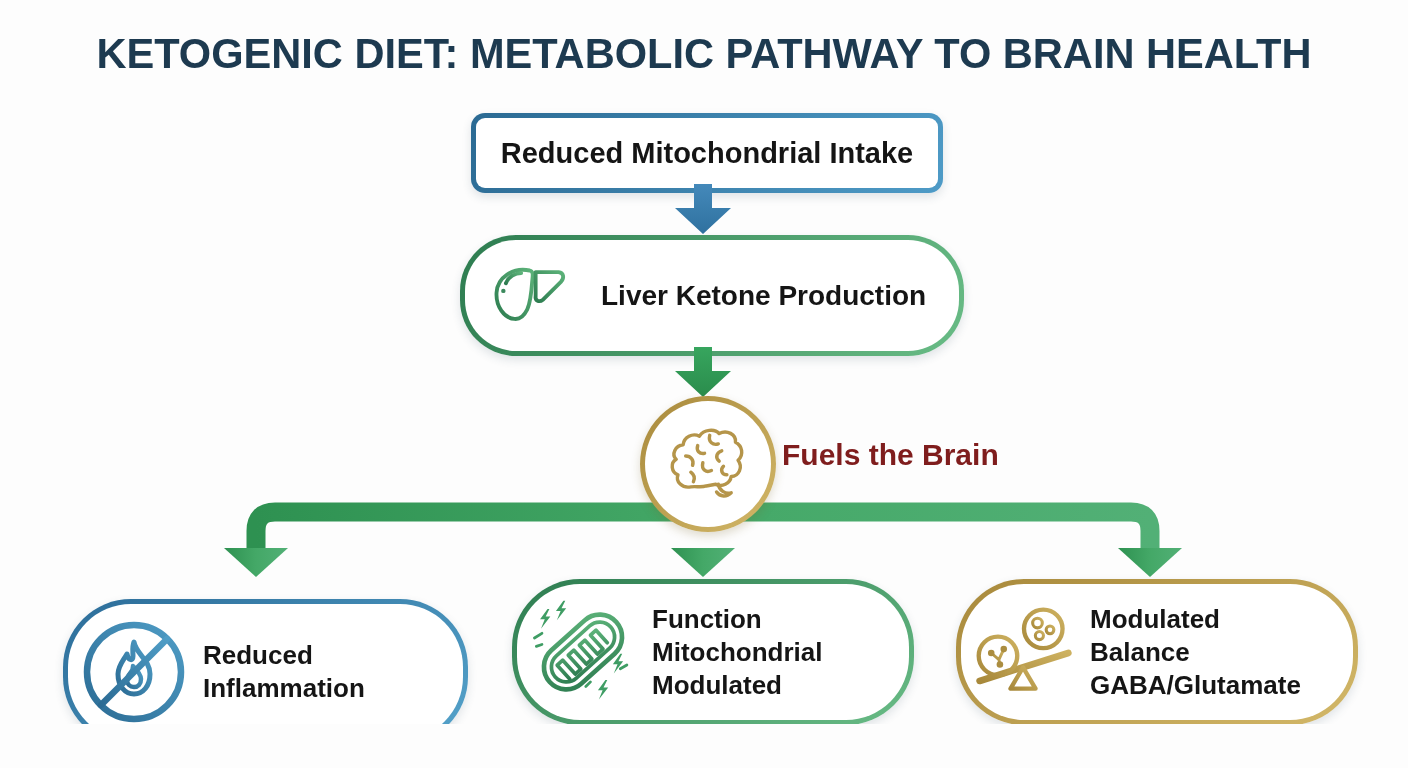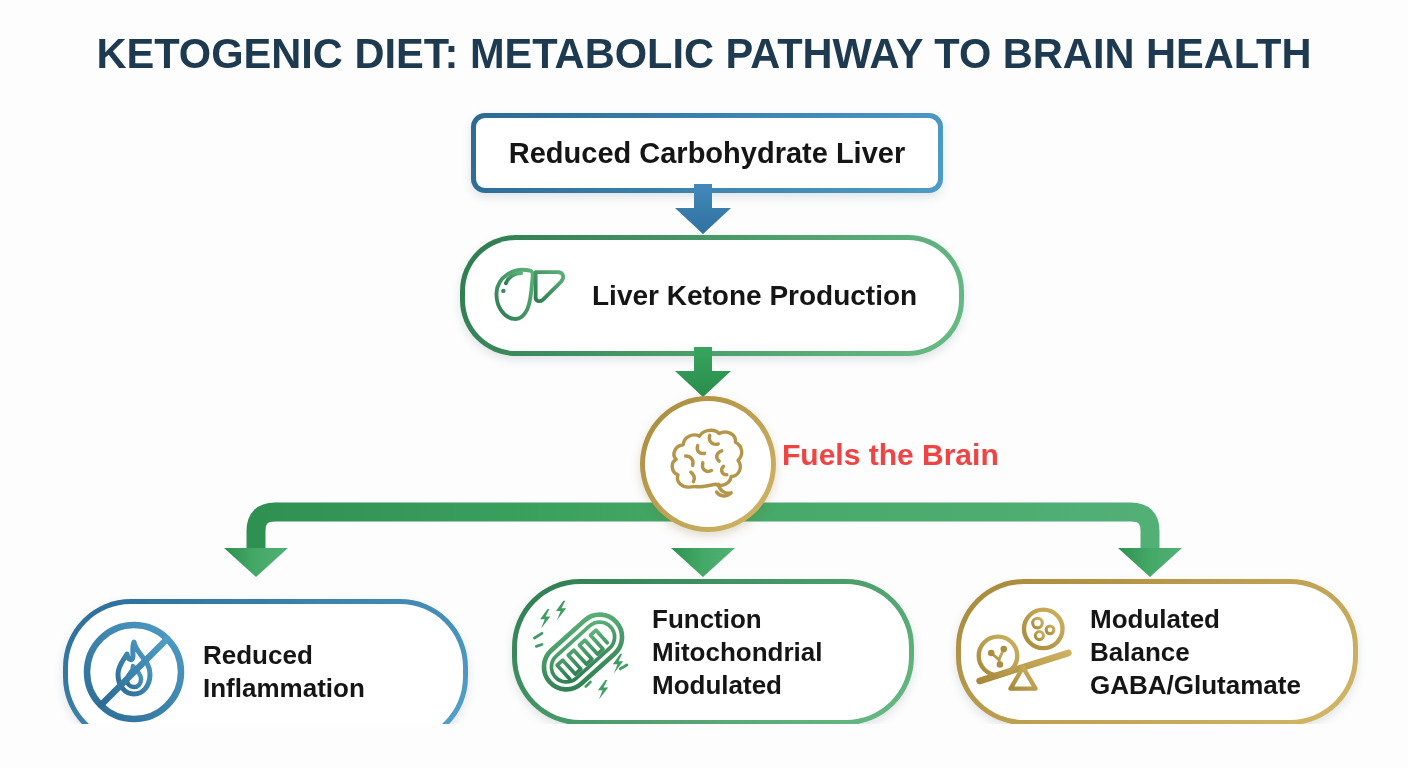--- a/index.html
+++ b/index.html
@@ -22,56 +22,56 @@
   }
   .node-text{color:#151515;font-weight:600;}
   .center-text{justify-content:center;}
 
   .top-box{left:471px;top:113px;width:462px;height:70px;border-radius:14px;
     background:linear-gradient(120deg,#2b6a93,#4e9bc7);}
   .top-box .inner{border-radius:9px;font-size:29px;}
 
   .liver-box{left:460px;top:235px;width:494px;height:111px;border-radius:56px;
     background:linear-gradient(120deg,#2d7c50,#69bc86);}
-  .liver-box .inner{border-radius:51px;padding-left:22px;gap:23px;font-size:28px;text-align:right;}
+  .liver-box .inner{border-radius:51px;padding-left:22px;gap:32px;font-size:28px;text-align:right;}
 
   .arrow{position:absolute;left:671px;width:64px;height:50px;}
   .arrow-blue{top:184px;}
   .arrow-green{top:347px;}
 
   .branch{position:absolute;left:0;top:495px;width:1408px;height:92px;}
 
   .hub{left:640px;top:396px;width:126px;height:126px;border-radius:50%;
     background:linear-gradient(135deg,#a8893b,#d3b869);z-index:5;
     box-shadow:0 4px 10px rgba(120,100,40,.22);}
   .hub .inner{border-radius:50%;justify-content:center;}
   .hub-label{
     position:absolute;left:782px;top:438px;font-size:30px;font-weight:600;
-    color:#ef4444;z-index:5;
+    color:#7f1d1d;z-index:5;
   }
 
   .outcome{top:579px;height:136px;border-radius:68px;}
   .outcome .inner{border-radius:63px;padding-left:10px;gap:13px;}
   .outcome .lines{font-size:26px;line-height:33px;color:#151515;font-weight:600;}
   .outcome .lines span{display:block;}
   .o-blue{left:63px;width:395px;background:linear-gradient(150deg,#2c6d99,#55a3cb);margin-top:20px;}
   .o-green{left:512px;width:392px;background:linear-gradient(150deg,#2d7c50,#69bc86);}
   .o-gold{left:956px;width:392px;background:linear-gradient(150deg,#a8893b,#d3b869);}
   .icon{flex:0 0 auto;display:block;}
 </style>
 </head>
 <body>
 
 <div class="stage">
 
   <h1 class="title">KETOGENIC DIET: METABOLIC PATHWAY TO BRAIN HEALTH</h1>
 
   <div class="gbox top-box">
     <div class="inner center-text">
-      <span class="node-text">Reduced Carbohydrate Liver</span>
+      <span class="node-text">Reduced Mitochondrial Intake</span>
     </div>
   </div>
 
   <svg class="arrow arrow-blue" viewBox="0 0 64 50">
     <defs>
       <linearGradient id="ab" x1="0" y1="0" x2="0" y2="1">
         <stop offset="0" stop-color="#4489ba"></stop>
           <stop offset="1" stop-color="#2f719f"></stop>
       </linearGradient>
     </defs>

